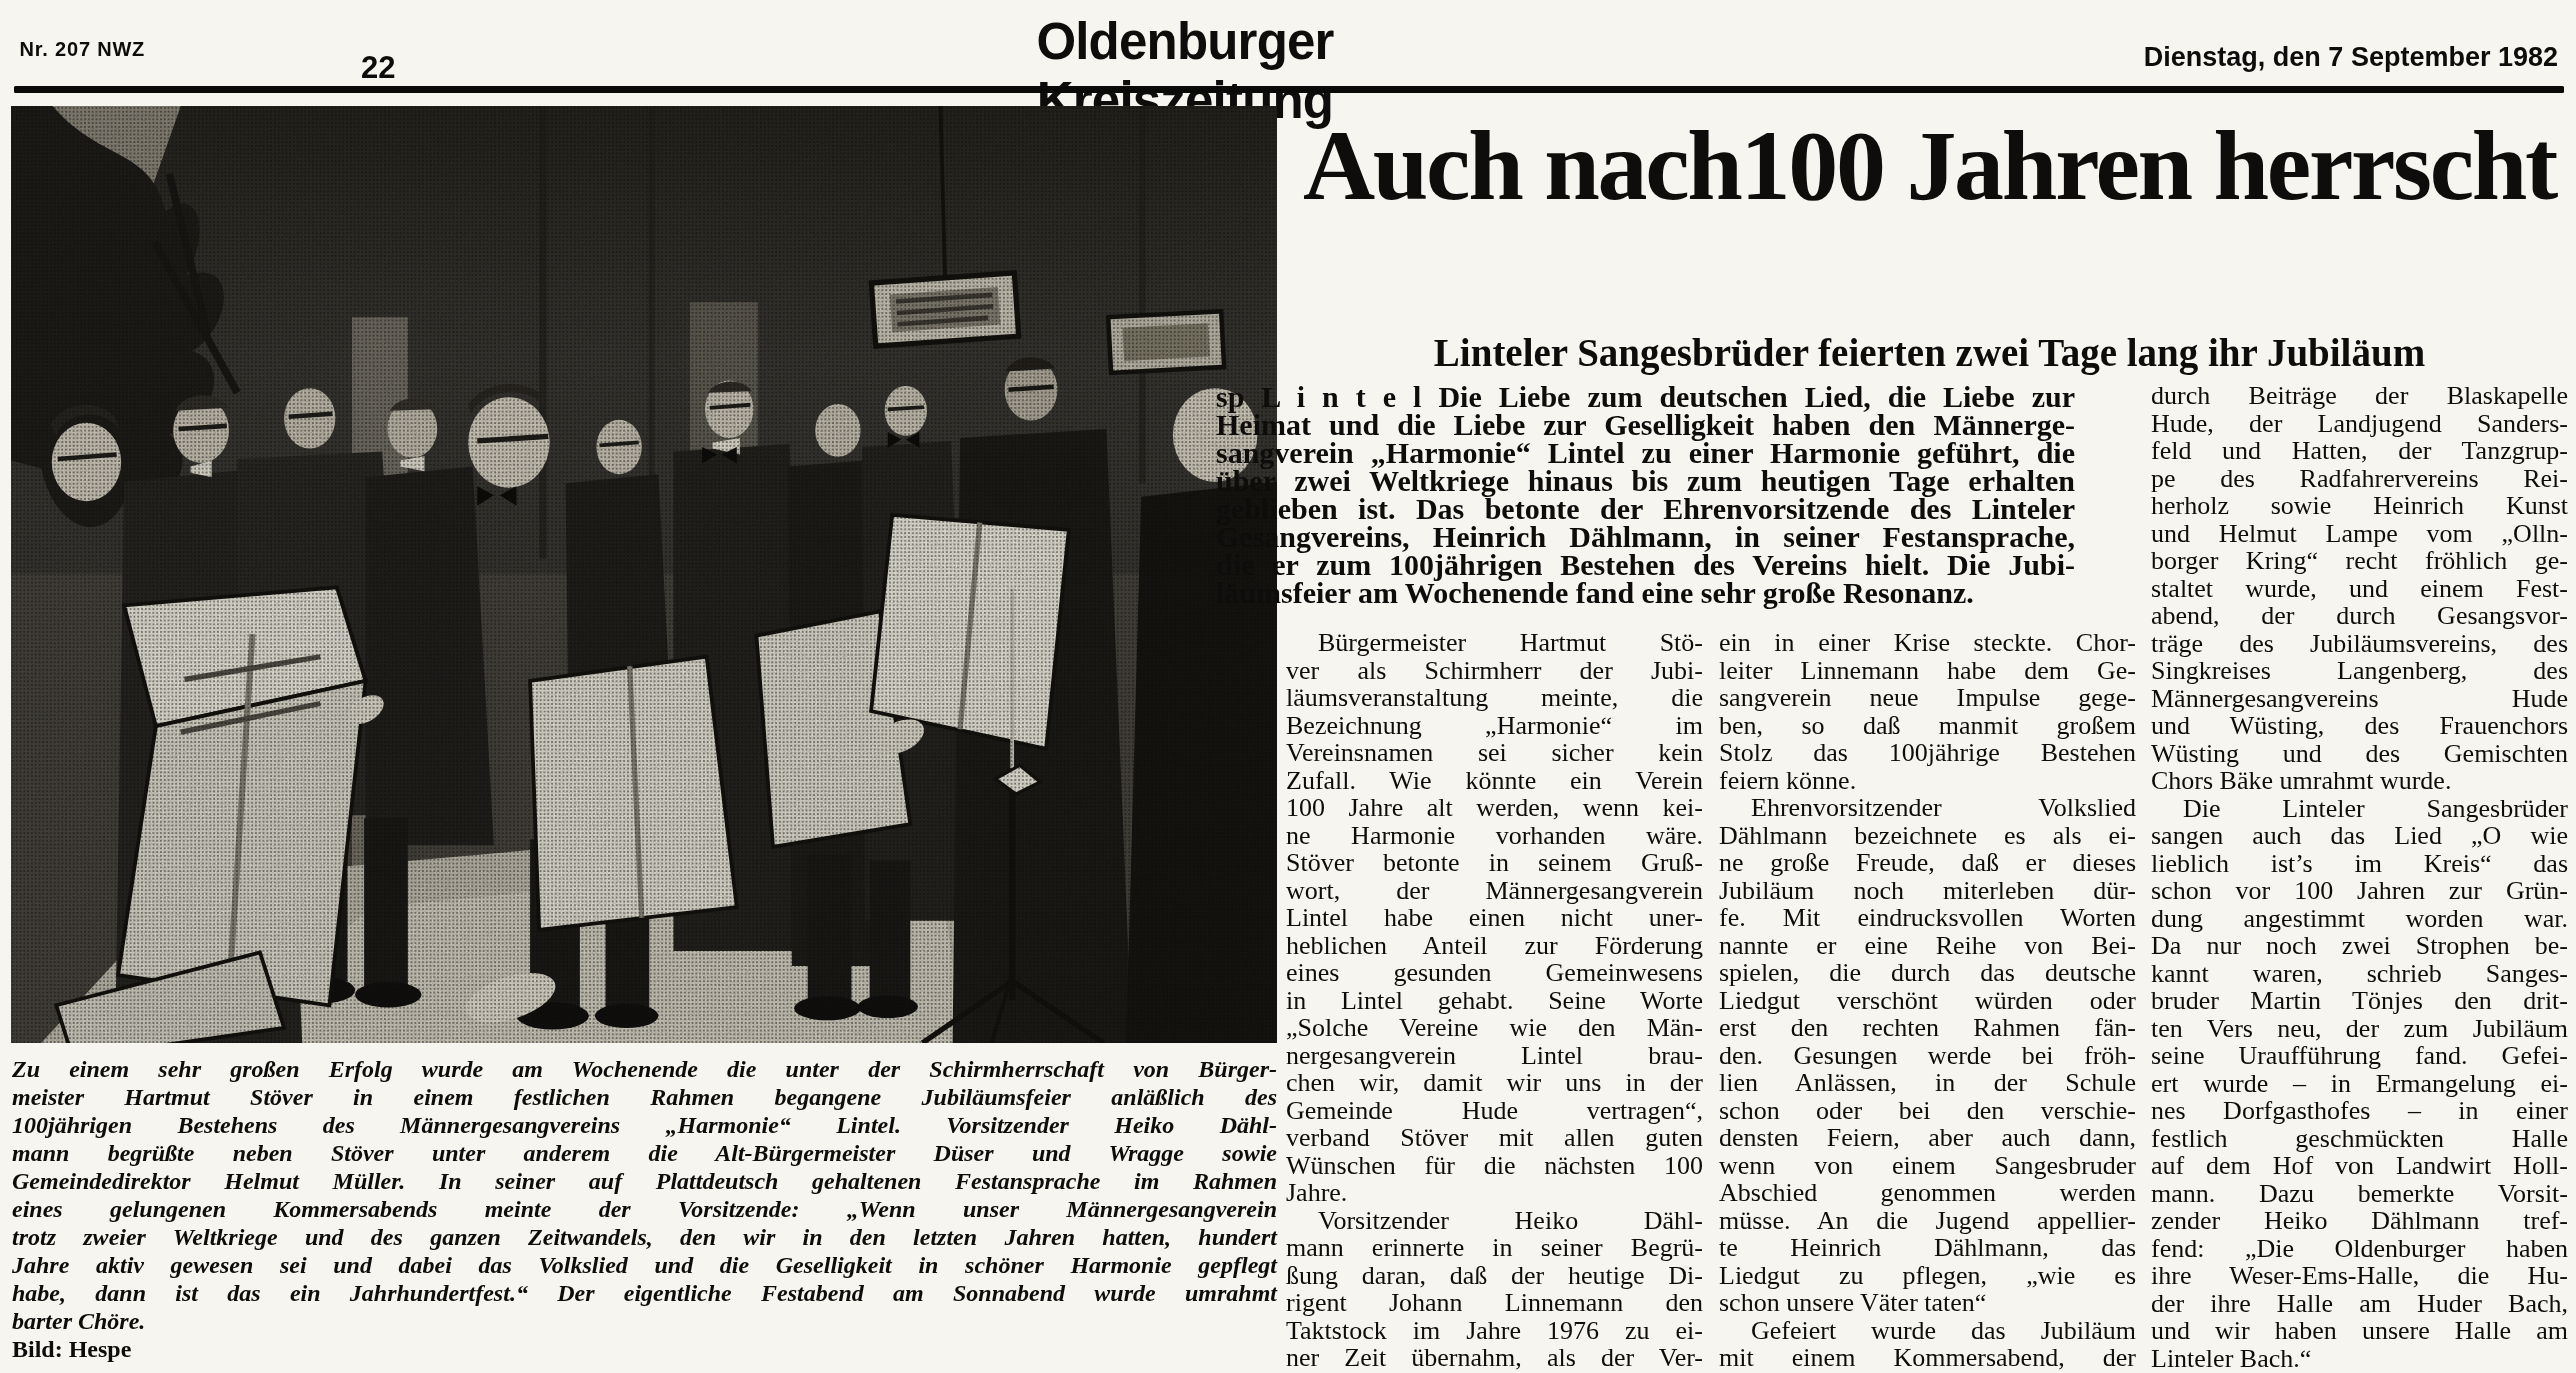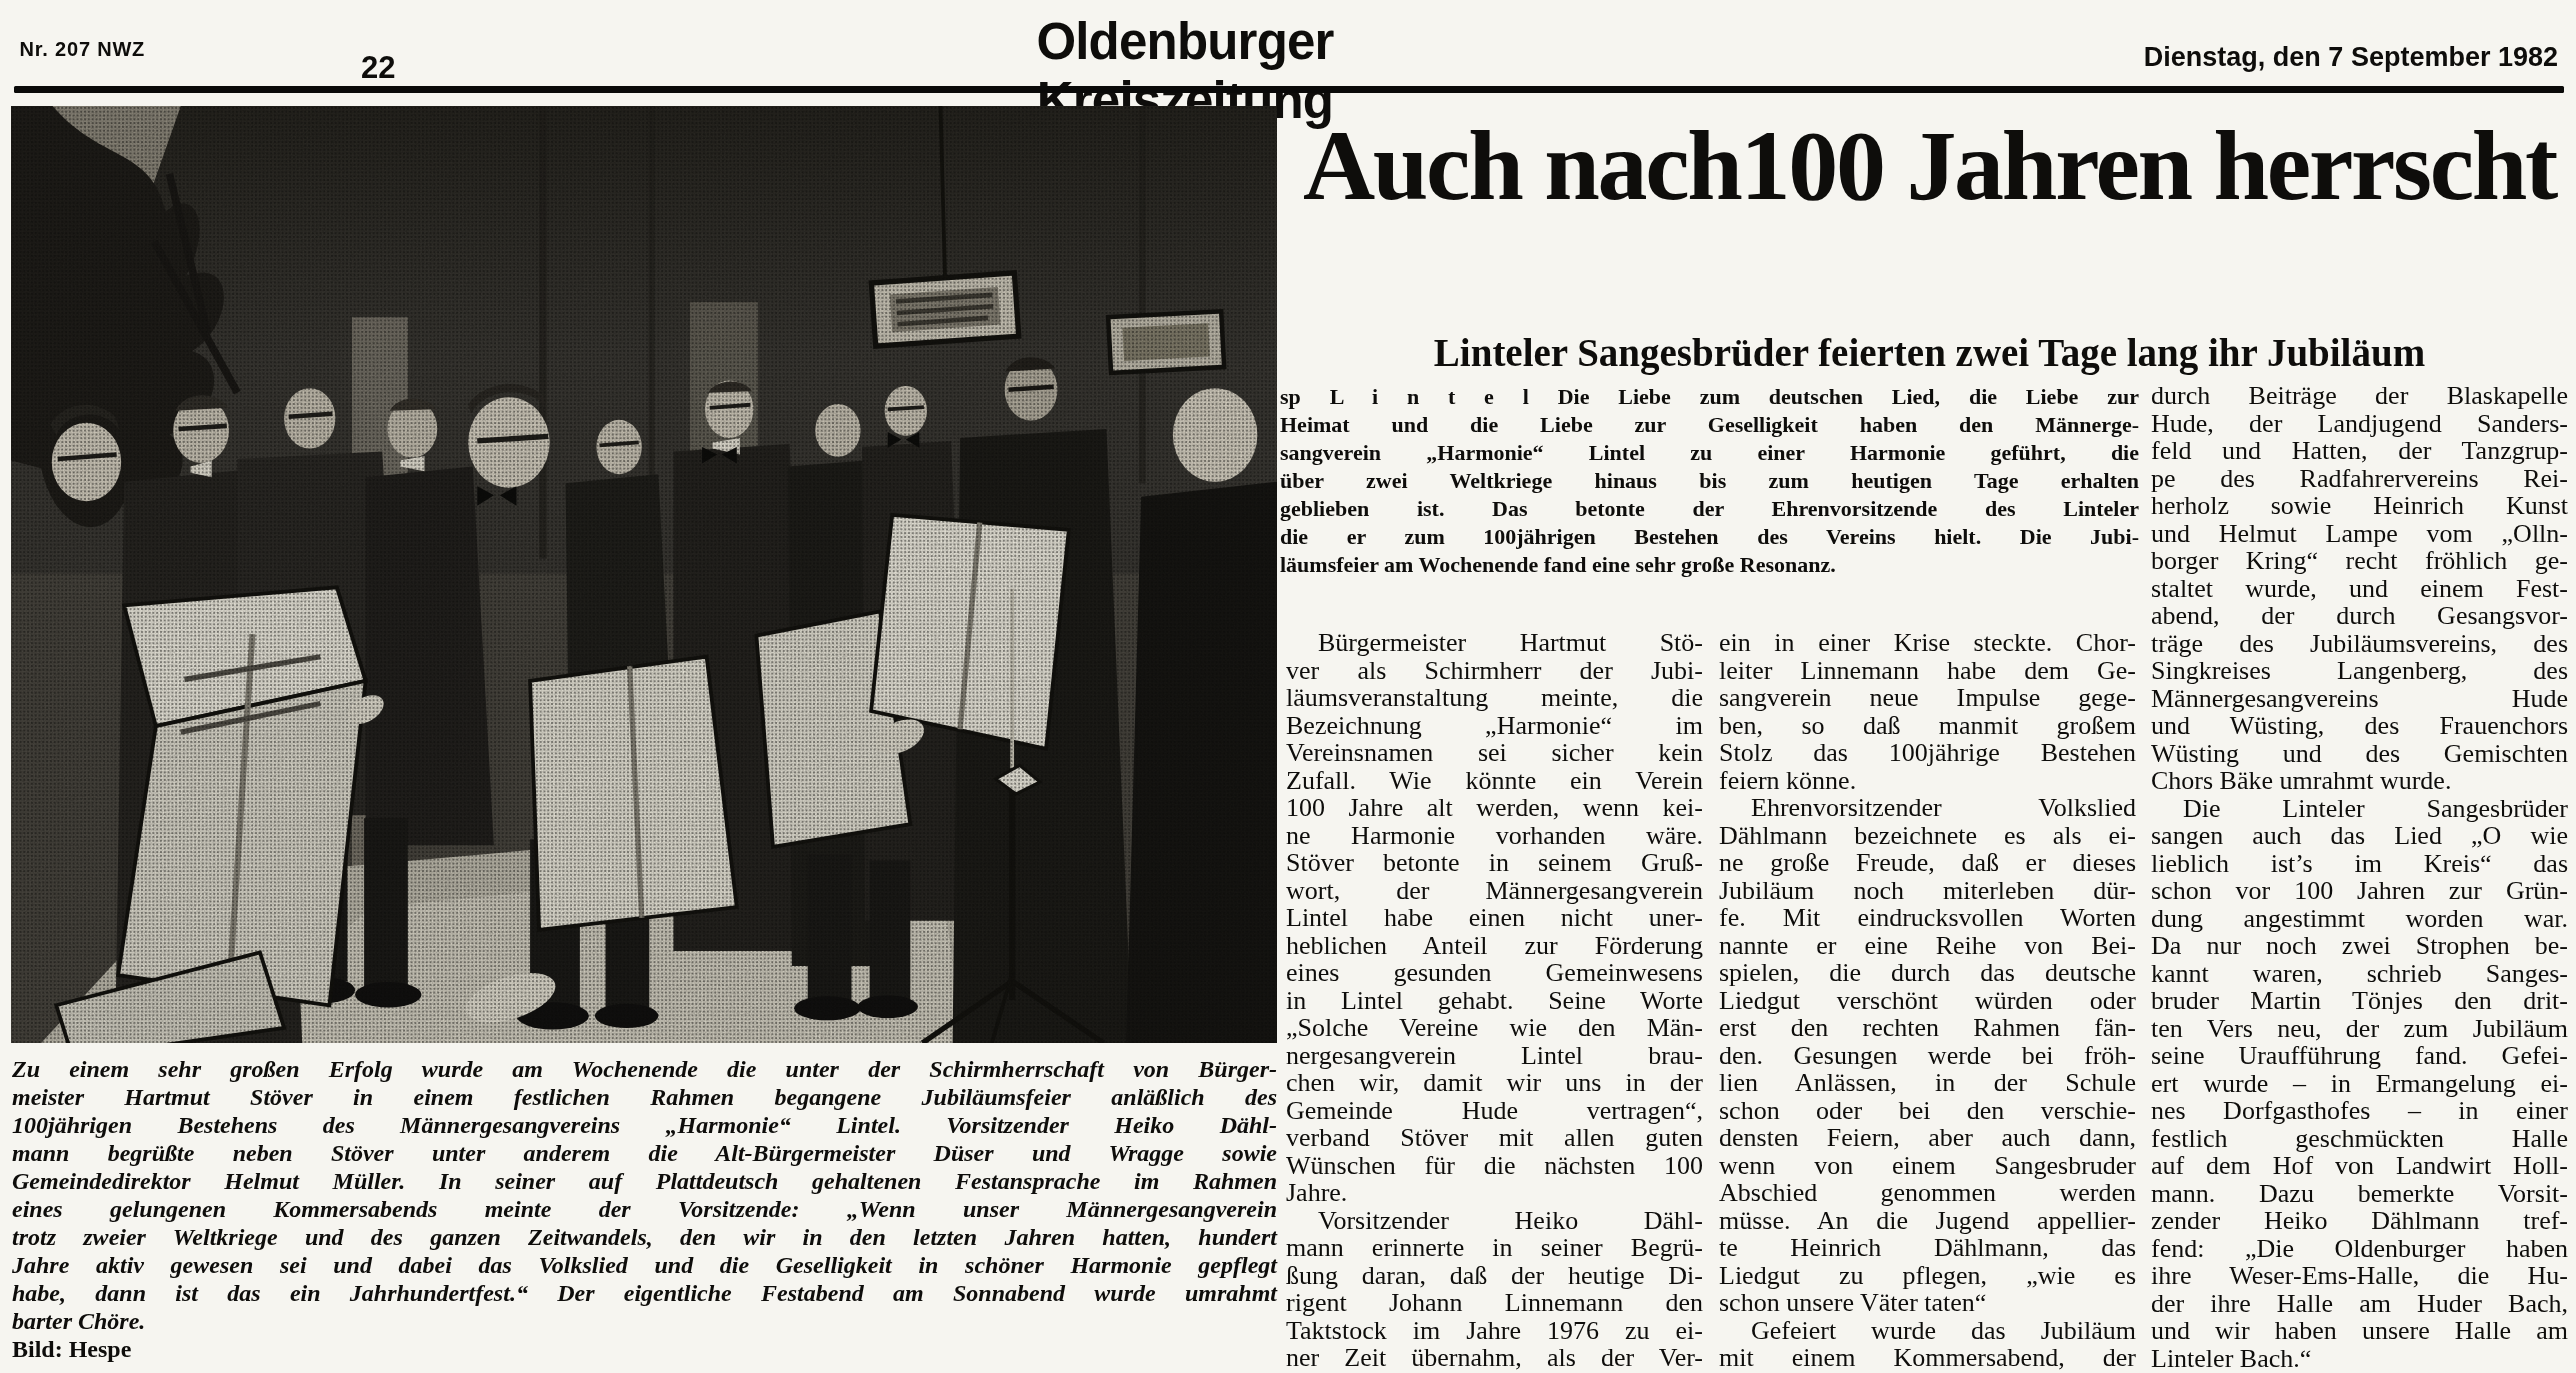--- a/index.html
+++ b/index.html
@@ -27,22 +27,22 @@
   
   #caption{left:12px;top:1055px;width:1265px;font-size:24px;line-height:28px;
     font-style:italic;font-weight:700;}
   #caption .cap-last{display:flex;justify-content:space-between;flex-direction:column;}
   #caption .credit{font-style:normal;}
   
   #headline{left:1283px;top:115px;width:1293px;text-align:center;
     font-weight:700;font-size:100px;line-height:102px;letter-spacing:-2.3px;}
   #subhead{left:1283px;top:330px;width:1293px;text-align:center;
     font-weight:700;font-size:39px;}
-  #lead{left:1280px;top:383px;width:859px;font-weight:700;
-    font-size:22px;line-height:28px;}
+  #lead{left:1216px;top:383px;width:859px;font-weight:700;
+    font-size:30px;line-height:28px;}
   .bodycol{width:417px;font-size:26px;line-height:27.5px;}
   #col1{left:1286px;top:629px;}
   #col2{left:1719px;top:629px;}
   #col3{left:2151px;top:382px;}
   
   .tl{text-align:justify;text-align-last:justify;white-space:normal;}
   .tl.pl{text-align-last:left;}
   .tl.ind{text-indent:32px;}
 </style>
 </head>
@@ -214,20 +214,21 @@
   <div>Auch nach100 Jahren herrscht</div>
 </div>
 <div class="abs" id="subhead">Linteler Sangesbrüder feierten zwei Tage lang ihr Jubiläum</div>
 
 <div class="abs" id="lead">
     <div class="tl">sp L i n t e l   Die Liebe zum deutschen Lied, die Liebe zur</div>
     <div class="tl">Heimat und die Liebe zur Geselligkeit haben den Männerge-</div>
     <div class="tl">sangverein „Harmonie“ Lintel zu einer Harmonie geführt, die</div>
     <div class="tl">über zwei Weltkriege hinaus bis zum heutigen Tage erhalten</div>
     <div class="tl">geblieben ist. Das betonte der Ehrenvorsitzende des Linteler</div>
+    <div class="tl">Gesangvereins, Heinrich Dählmann, in seiner Festansprache,</div>
     <div class="tl">die er zum 100jährigen Bestehen des Vereins hielt. Die Jubi-</div>
     <div class="tl pl">läumsfeier am Wochenende fand eine sehr große Resonanz.</div>
   </div>
 
 <div class="abs bodycol" id="col1">
     <div class="tl ind">Bürgermeister Hartmut Stö-</div>
     <div class="tl">ver als Schirmherr der Jubi-</div>
     <div class="tl">läumsveranstaltung meinte, die</div>
     <div class="tl">Bezeichnung „Harmonie“ im</div>
     <div class="tl">Vereinsnamen sei sicher kein</div>

